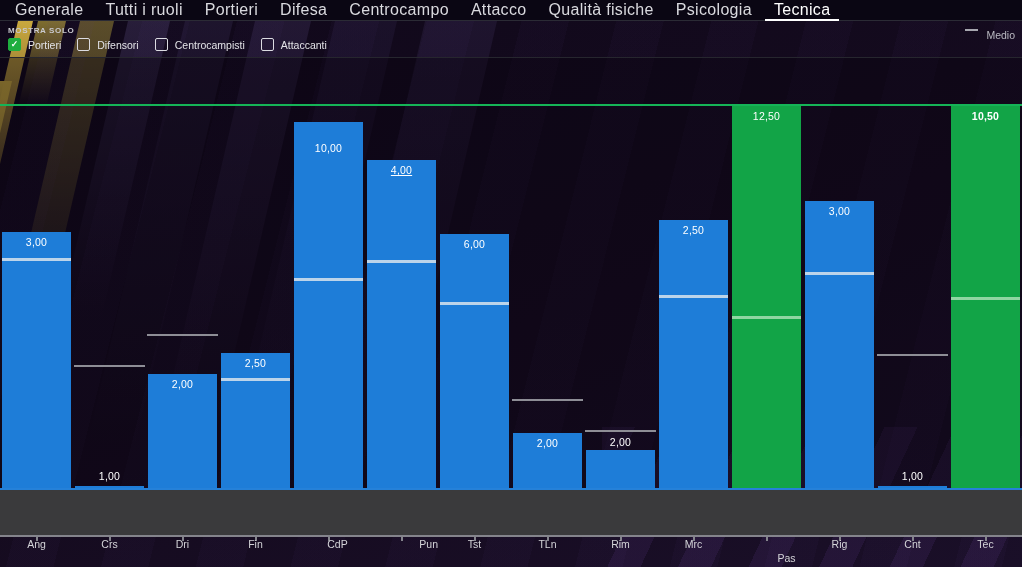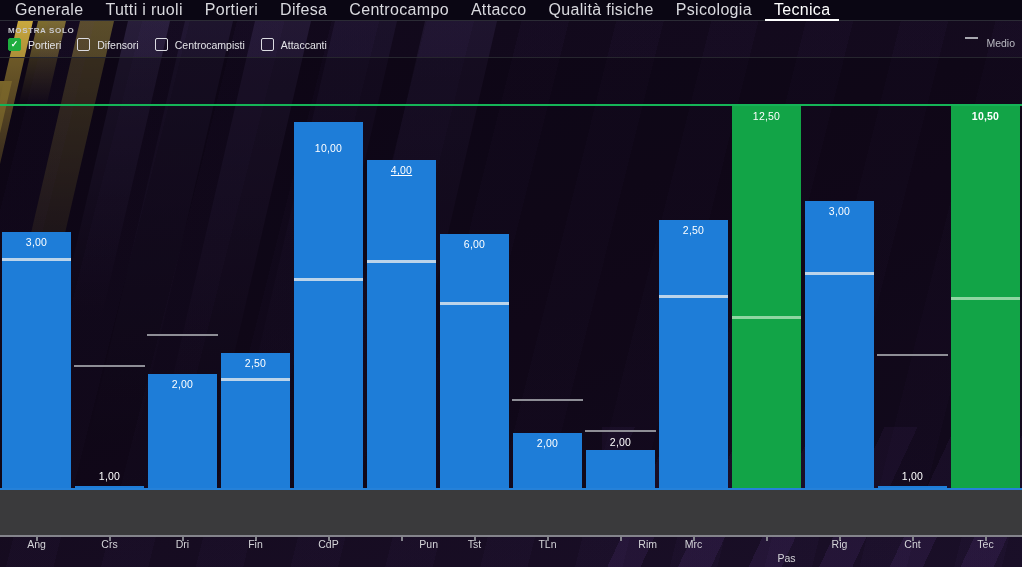--- a/index.html
+++ b/index.html
@@ -29,21 +29,21 @@
   #filter-bar{position:absolute;left:0;top:21px;width:1022px;height:36px;z-index:25;}
   #mostra-solo{position:absolute;left:8px;top:5px;font-size:8px;font-weight:bold;
     letter-spacing:.08em;color:#c9c9cf;}
   #checks{position:absolute;left:8px;top:17px;display:flex;align-items:center;gap:16px;}
   .check-item{display:flex;align-items:center;gap:7px;cursor:default;}
   .box{width:13px;height:13px;border-radius:2px;border:1.5px solid #dcdce2;
     display:flex;align-items:center;justify-content:center;}
   .box.checked{border-color:#1fae3f;background:#1fae3f;}
   .box .mark{color:#fff;font-size:9px;line-height:1;font-weight:bold;}
   .check-label{font-size:10.5px;color:#e2e2e6;}
-  #medio-legend{position:absolute;right:7px;top:16px;display:flex;align-items:flex-start;gap:8px;}
+  #medio-legend{position:absolute;right:7px;top:8px;display:flex;align-items:flex-start;gap:8px;}
   #medio-swatch{width:13px;height:2px;background:#a7a7af;}
   #medio-label{font-size:10.5px;color:#b9b9c1;}
   #filter-sep{position:absolute;left:0;top:57px;width:1022px;height:1px;background:#26262e;z-index:24;}
 
   
   #chart{position:absolute;left:0;top:0;width:1022px;height:567px;z-index:10;}
   #max-label{position:absolute;left:0;top:88px;width:1022px;text-align:center;
     font-size:10.5px;color:#2aa551;}
   #max-line{position:absolute;left:0;top:104px;width:1022px;height:2px;background:#15b457;}
   .bar{position:absolute;}
@@ -174,29 +174,29 @@
     <div id="axis">
         <div class="tick" style="left: 36px;"></div>
         <div class="cat-label" style="left: 0px;">Ang</div>
         <div class="tick" style="left: 109px;"></div>
         <div class="cat-label" style="left: 73px;">Crs</div>
         <div class="tick" style="left: 182px;"></div>
         <div class="cat-label" style="left: 146px;">Dri</div>
         <div class="tick" style="left: 255px;"></div>
         <div class="cat-label" style="left: 219px;">Fin</div>
         <div class="tick" style="left: 328px;"></div>
-        <div class="cat-label" style="left: 292px;">CdP</div>
+        <div class="cat-label" style="left: 301px;">CdP</div>
         <div class="tick" style="left: 401px;"></div>
         <div class="cat-label" style="left: 365px; text-align: right;">Pun</div>
         <div class="tick" style="left: 474px;"></div>
         <div class="cat-label" style="left: 438px;">Tst</div>
         <div class="tick" style="left: 547px;"></div>
         <div class="cat-label" style="left: 511px;">TLn</div>
         <div class="tick" style="left: 620px;"></div>
-        <div class="cat-label" style="left: 584px; text-align: right;">Rim</div>
+        <div class="cat-label" style="left: 584px;">Rim</div>
         <div class="tick" style="left: 693px;"></div>
         <div class="cat-label" style="left: 657px;">Mrc</div>
         <div class="tick" style="left: 766px;"></div>
         <div class="cat-label" style="left: 750px; margin-top: 14px;">Pas</div>
         <div class="tick" style="left: 839px;"></div>
         <div class="cat-label" style="left: 803px;">Rig</div>
         <div class="tick" style="left: 912px;"></div>
         <div class="cat-label" style="left: 876px;">Cnt</div>
         <div class="tick" style="left: 985px;"></div>
         <div class="cat-label" style="left: 949px;">Tec</div>

